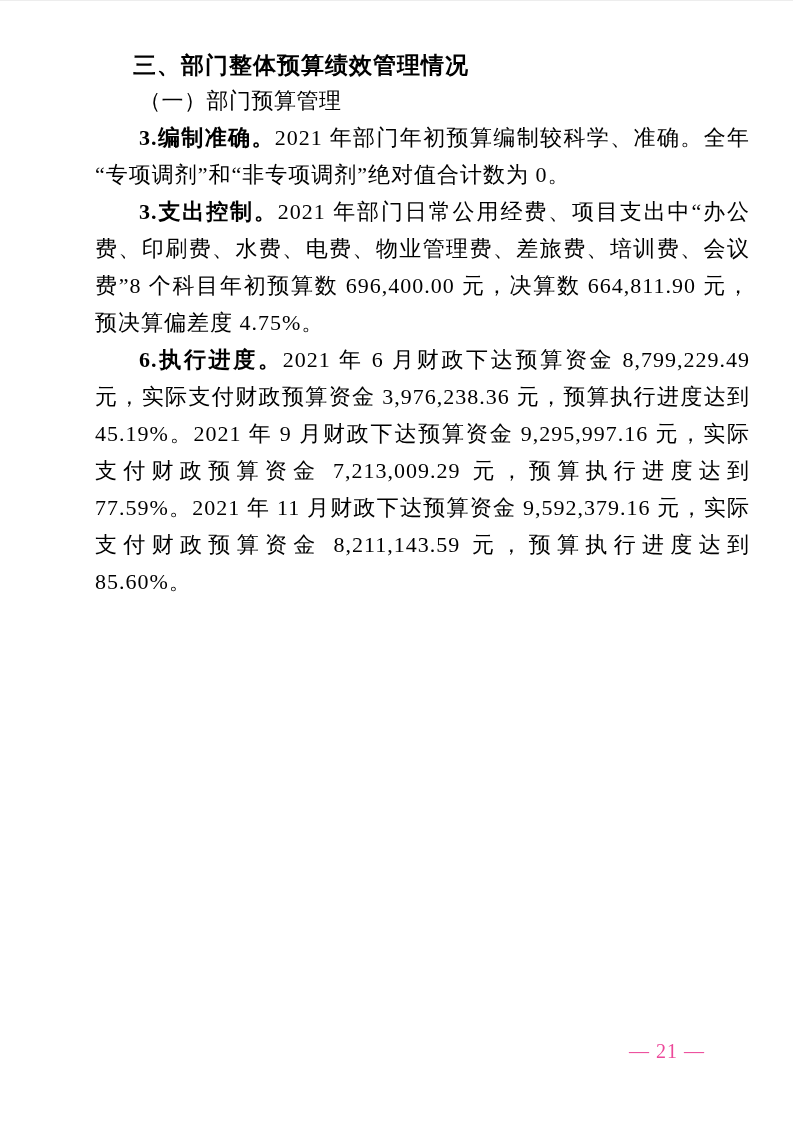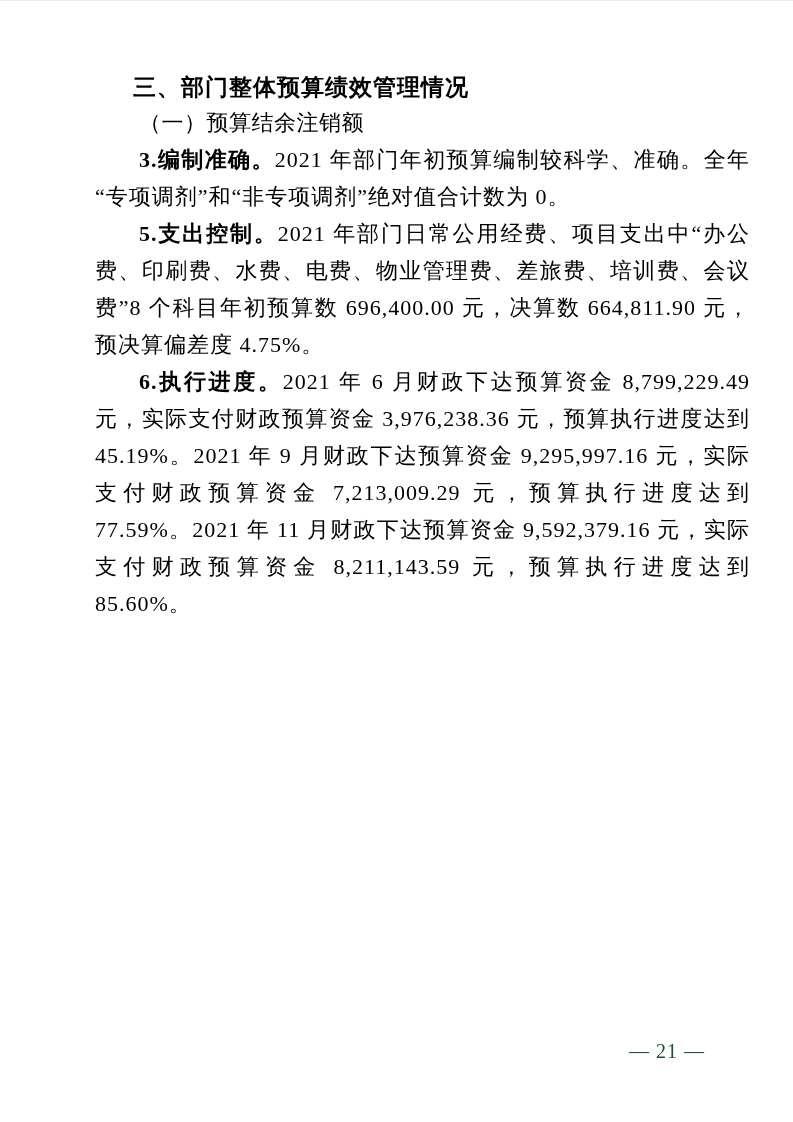--- a/index.html
+++ b/index.html
@@ -7,21 +7,21 @@
     padding: 0;
     background: #ffffff;
   }
   .page {
     position: relative;
     width: 793px;
     height: 1122px;
     margin: 0 auto;
     background: #ffffff;
     box-sizing: border-box;
-    padding: 68px 43px 0 95px;
+    padding: 46px 43px 0 95px;
     border-top: 1px solid #ededed;
     font-family: "Liberation Serif", "DejaVu Serif", serif;
     color: #000000;
     overflow: hidden;
   }
   .heading {
     margin: 0;
     padding-left: 38px;
     font-family: "Liberation Sans", "DejaVu Sans", sans-serif;
     font-weight: 700;
@@ -51,29 +51,29 @@
   .para .lead {
     font-weight: 700;
   }
   .page-number {
     position: absolute;
     top: 1038px;
     right: 88px;
     font-size: 20px;
     line-height: 24px;
     letter-spacing: 1px;
-    color: #14532d;
+    color: #ec4899;
     text-align: right;
   }
 </style>
 </head>
 <body>
 
 <div class="page">
   <h1 class="heading">三、部门整体预算绩效管理情况</h1>
-  <h2 class="subheading">（一）预算结余注销额</h2>
+  <h2 class="subheading">（一）部门预算管理</h2>
   <div id="paragraphs">
       <p class="para"><span class="lead">3.编制准确。</span><span>2021 年部门年初预算编制较科学、准确。全年“专项调剂”和“非专项调剂”绝对值合计数为 0。</span></p>
-      <p class="para"><span class="lead">5.支出控制。</span><span>2021 年部门日常公用经费、项目支出中“办公费、印刷费、水费、电费、物业管理费、差旅费、培训费、会议费”8 个科目年初预算数 696,400.00 元，决算数 664,811.90 元，预决算偏差度 4.75%。</span></p>
+      <p class="para"><span class="lead">3.支出控制。</span><span>2021 年部门日常公用经费、项目支出中“办公费、印刷费、水费、电费、物业管理费、差旅费、培训费、会议费”8 个科目年初预算数 696,400.00 元，决算数 664,811.90 元，预决算偏差度 4.75%。</span></p>
       <p class="para"><span class="lead">6.执行进度。</span><span>2021 年 6 月财政下达预算资金 8,799,229.49 元，实际支付财政预算资金 3,976,238.36 元，预算执行进度达到 45.19%。2021 年 9 月财政下达预算资金 9,295,997.16 元，实际支付财政预算资金 7,213,009.29 元，预算执行进度达到 77.59%。2021 年 11 月财政下达预算资金 9,592,379.16 元，实际支付财政预算资金 8,211,143.59 元，预算执行进度达到 85.60%。</span></p>
     </div>
   <div class="page-number">— 21 —</div>
 </div>
 
 </body></html>

